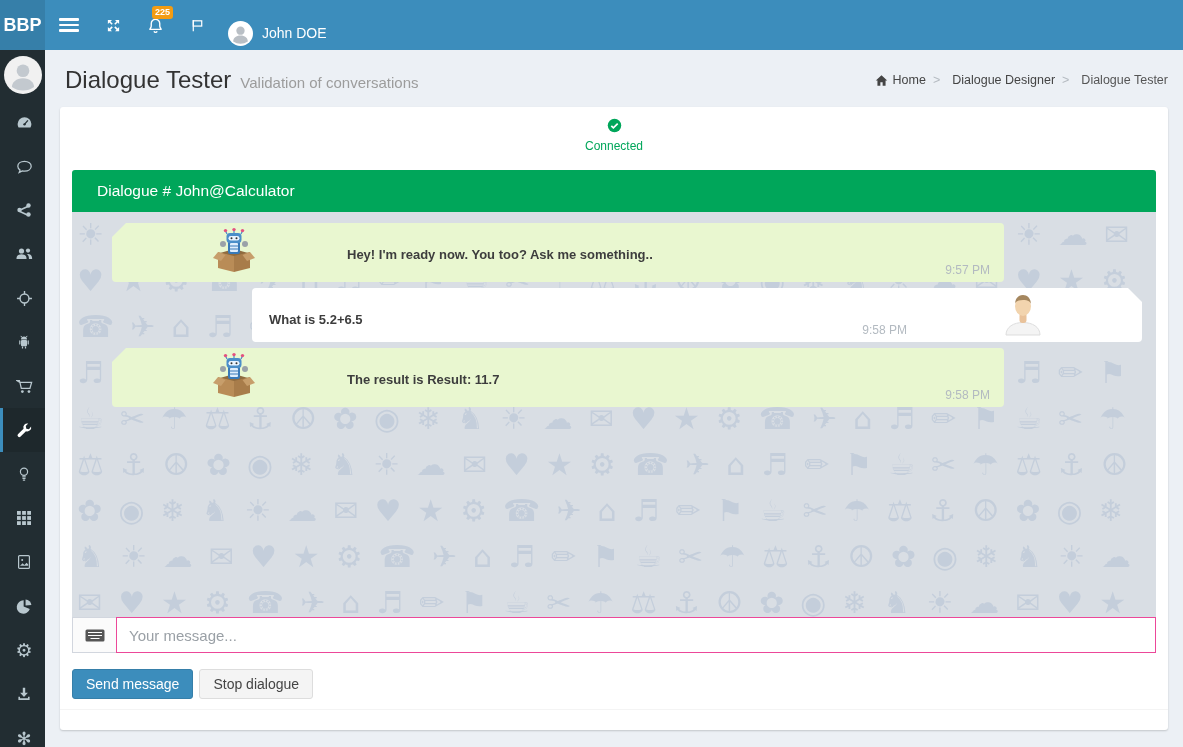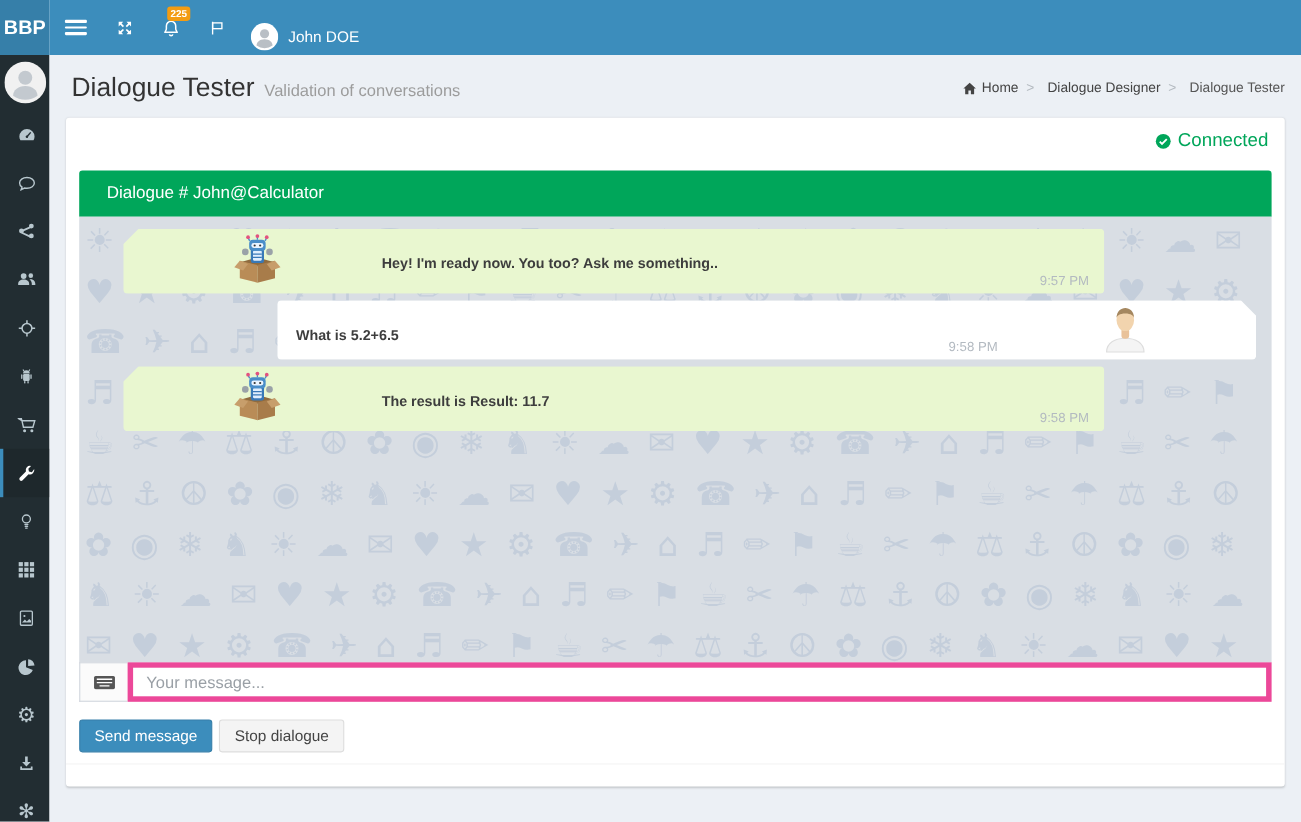--- a/index.html
+++ b/index.html
@@ -29,21 +29,21 @@
   .content-header { display:flex; justify-content:space-between; align-items:center; padding:16px 15px 13px 20px; }
   .page-title { font-size:24px; font-weight:400; color:#333; display:flex; align-items:baseline; }
   .page-subtitle { font-size:15px; color:#9c9c9c; margin-left:9px; font-weight:400; }
   .breadcrumb { display:flex; align-items:center; font-size:12.5px; color:#444; }
   .crumb { display:flex; align-items:center; gap:5px; cursor:pointer; }
   .crumb.active { cursor:default; color:#555; }
   .crumb + .crumb::before { content:">"; color:#b4bac0; margin:0 7px; }
 
   
   .box { margin:0 15px; background:#fff; border-radius:3px; box-shadow:0 1px 2px rgba(0,0,0,.18); }
-  .box-status { display:flex; justify-content:flex-end; align-items:center; gap:6px; padding:11px 15px 9px; color:#00a65a; font-size:17px; }
+  .box-status { display:flex; justify-content:flex-end; align-items:center; gap:6px; padding:11px 15px 9px; color:#00a65a; font-size:12px;flex-direction:column; }
   .box-inner { padding:8px 12px 0; }
   .dlg-header { background:#00a65a; color:#fff; font-size:15.5px; padding:12px 25px; border-radius:3px 3px 0 0; }
 
   .chat { position:relative; height:405px; background:#d9dee4; overflow:hidden; }
   .pattern { position:absolute; inset:0; color:#c4cedb; font-size:30px; line-height:46px; letter-spacing:16px; word-break:break-all; overflow:hidden; user-select:none; padding-left:5px; font-family:"DejaVu Sans",sans-serif; }
   .msgs { position:relative; padding-top:11px; }
   .msg { position:relative; border-radius:4px; margin-bottom:6px; }
   .msg.bot { height:59px; margin-left:40px; margin-right:152px; background:#e9f7d0; clip-path:polygon(14px 0,100% 0,100% 100%,0 100%,0 14px); }
   .msg.user { height:54px; margin-left:180px; margin-right:14px; background:#fff; clip-path:polygon(0 0,calc(100% - 14px) 0,100% 14px,100% 100%,0 100%); }
   .msg .avatar { position:absolute; top:4px; }
@@ -51,21 +51,21 @@
   .msg.user .avatar { right:97px; }
   .msg .text { font-size:13px; font-weight:600; color:#3d3d3d; padding-top:24px; }
   .msg.bot .text { margin-left:235px; margin-right:20px; }
   .msg.user .text { margin-left:17px; margin-right:300px; }
   .msg .time { position:absolute; bottom:5px; font-size:12px; color:#b3bac1; }
   .msg.bot .time { right:14px;text-align:center; }
   .msg.user .time { right:235px; }
 
   .input-group { display:flex; height:36px; }
   .addon { width:44px; border:1px solid #d2d6de; border-right:none; background:#fbfbfb; display:flex; align-items:center; justify-content:center; }
-  .msg-input { flex:1; border:5px solid #ec4899; font-size:15px; padding:0 12px; color:#555; outline:none; background:#fff; font-family:inherit; }
+  .msg-input { flex:1; border:1px solid #ec4899; font-size:15px; padding:0 12px; color:#555; outline:none; background:#fff; font-family:inherit; }
   .msg-input::placeholder { color:#9aa0a6; }
 
   .btn-row { margin-top:16px; display:flex; gap:6px; }
   .btn { font-size:14px; padding:6px 13px; border-radius:3px; border:1px solid; cursor:pointer; font-family:inherit; }
   .btn-primary { background:#3c8dbc; border-color:#367fa9; color:#fff; }
   .btn-default { background:#f4f4f4; border-color:#ddd; color:#444; }
 
   .box-footer { border-top:1px solid #f4f4f4; height:21px; margin-top:10px; }
 </style>
 </head>

